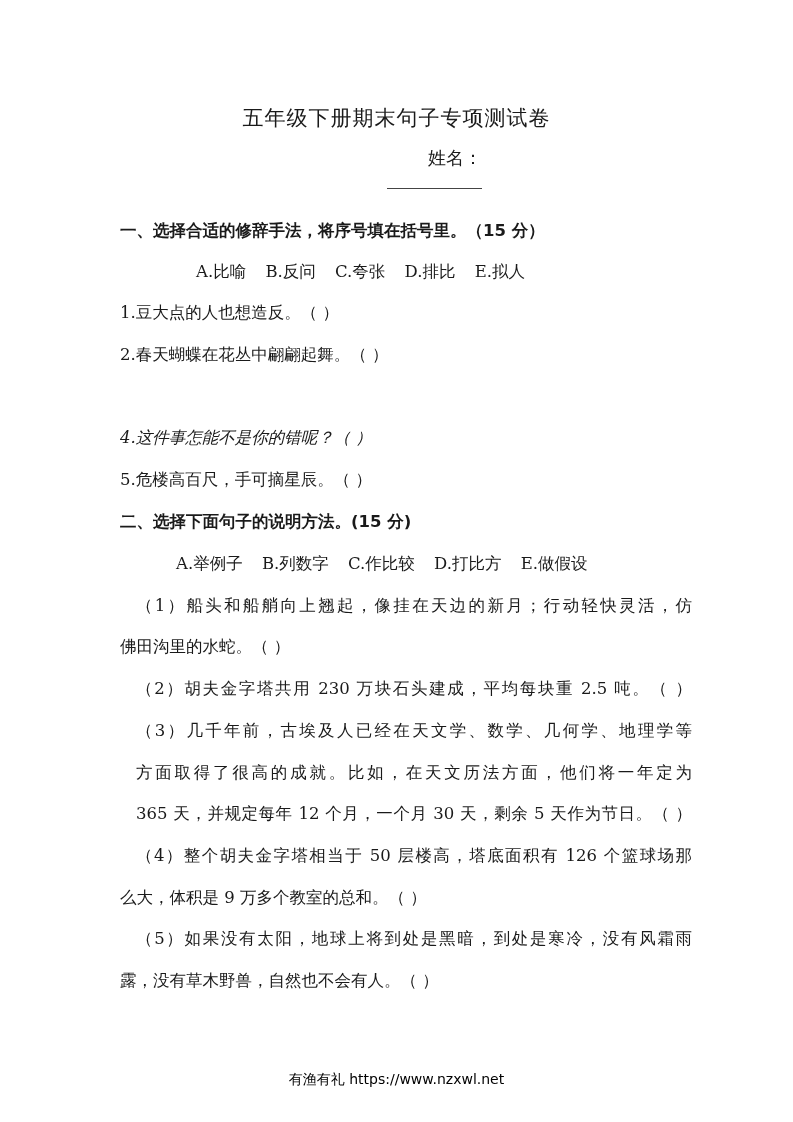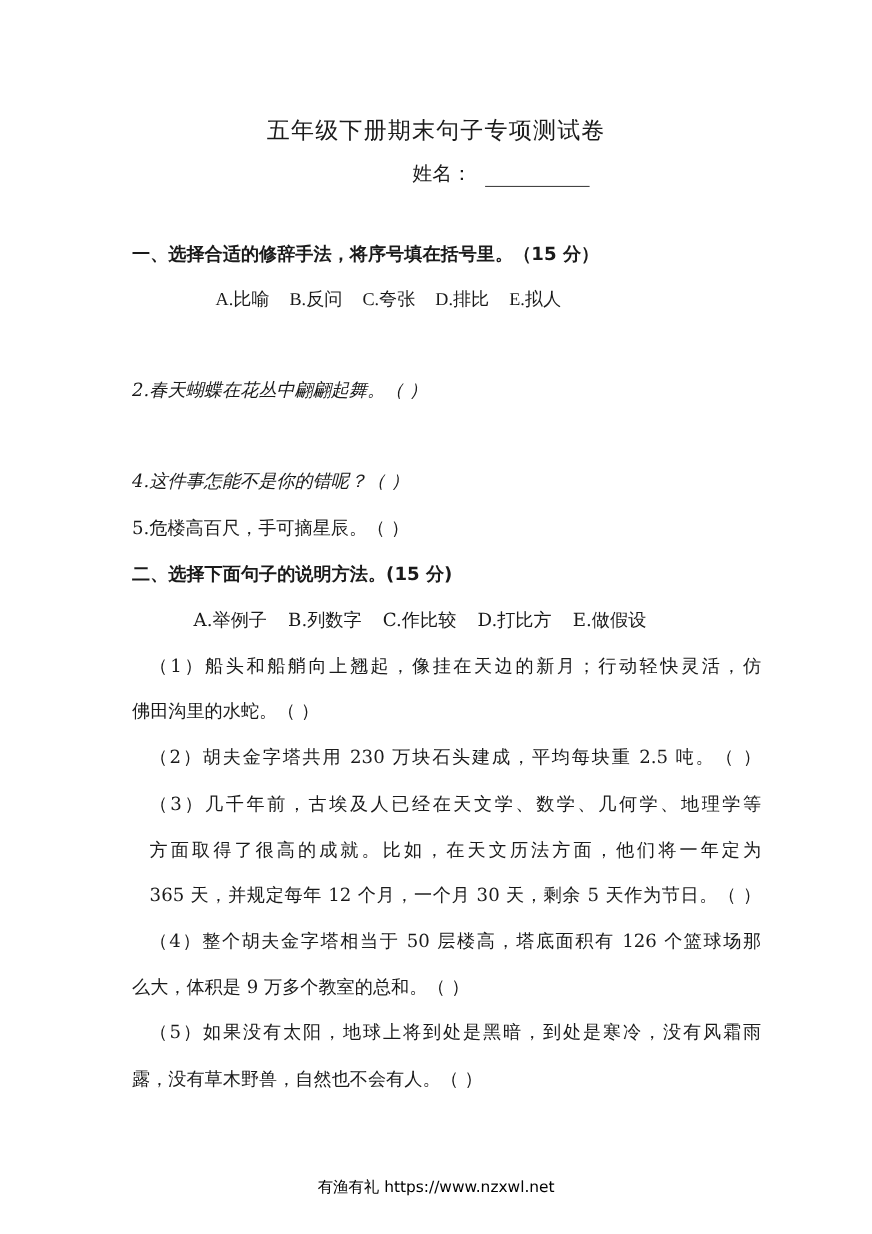--- a/index.html
+++ b/index.html
@@ -10,35 +10,35 @@
     }
     .page { position: absolute; left: 0; top: 0; width: 793px; height: 958px; }
     .title {
       position: absolute; top: 104px; left: 0; width: 793px; text-align: center;
       font-family: "DejaVu Sans", "Liberation Sans", sans-serif;
       font-size: 21px; letter-spacing: 1px;
     }
     .name-row {
       position: absolute; top: 146px; left: 375px;
       font-family: "DejaVu Sans", "Liberation Sans", sans-serif;
-      font-size: 18px; display: flex; align-items: flex-end;
+      font-size: 18px; display: flex; align-items: flex-end; flex-direction: column;
     }
     .name-blank {
       display: inline-block; width: 95px; border-bottom: 1.5px solid #444;
       margin-left: 12px; height: 18px;
     }
     .line {
       position: absolute; left: 120px; font-size: 16.5px; white-space: nowrap;
       line-height: 22px;
     }
     .section {
       font-family: "DejaVu Sans", "Liberation Sans", sans-serif;
       font-weight: bold; font-size: 16.5px;
     }
-    .options { left: 196px; font-family: Liberation Serif, serif; }
+    .options { left: 196px; }
     .options2 { left: 176px; }
     .opt { margin-right: 14px; }
     .justify { width: 556px; text-align-last: justify; text-align: justify; margin-left: 16px; }
     .footer {
       position: absolute; top: 1071px; left: 0; width: 793px; text-align: center;
       font-family: "DejaVu Sans", "Liberation Sans", sans-serif;
       font-size: 14px; color: #000000;
     }
   </style>
 </head>
@@ -56,21 +56,22 @@
   <div class="line section" style="top:220px;">一、选择合适的修辞手法，将序号填在括号里。（15 分）</div>
 
   <div class="line options" style="top:261px;">
     <span class="opt">A.比喻</span>
     <span class="opt">B.反问</span>
     <span class="opt">C.夸张</span>
     <span class="opt">D.排比</span>
     <span class="opt">E.拟人</span>
   </div>
 
-  <div class="line" style="top:344px;font-style:italic;">2.春天蝴蝶在花丛中翩翩起舞。（     ）</div>
+  <div class="line" style="top:302px;">1.豆大点的人也想造反。（    ）</div>
+  <div class="line" style="top:344px;">2.春天蝴蝶在花丛中翩翩起舞。（     ）</div>
   <div class="line" style="top:427px;font-style:italic;">4.这件事怎能不是你的错呢？（      ）</div>
   <div class="line" style="top:469px;text-align:right;">5.危楼高百尺，手可摘星辰。（    ）</div>
 
   <div class="line section" style="top:511px;">二、选择下面句子的说明方法。(15 分)</div>
 
   <div class="line options2" style="top:553px;">
     <span class="opt">A.举例子</span>
     <span class="opt">B.列数字</span>
     <span class="opt">C.作比较</span>
     <span class="opt">D.打比方</span>

